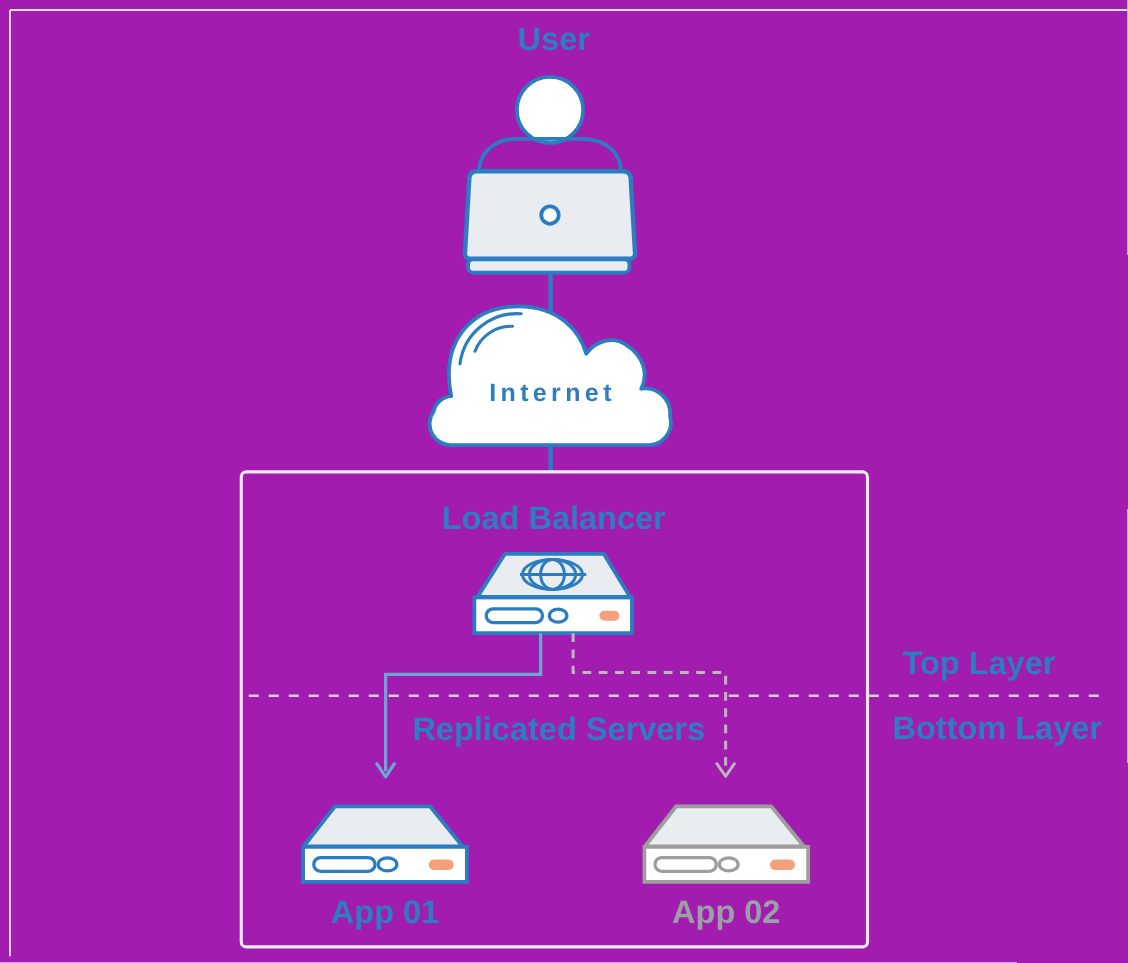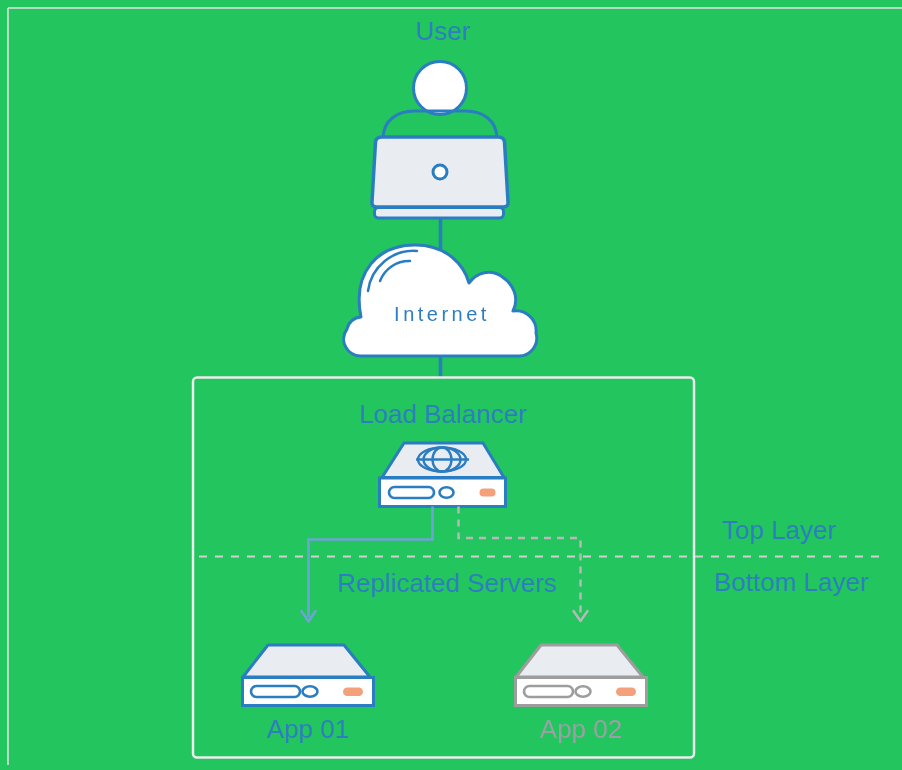--- a/index.html
+++ b/index.html
@@ -1,18 +1,18 @@
 <!DOCTYPE html>
 <html style="--blue: #2b7dc1; --text-blue: #2d7dc0; --light-fill: #e9edf1; --orange: #f4a17b; --gray-stroke: #9d9d9d; --gray-text: #9aa0a4; --connector-blue: #6fa3d6; --connector-gray: #b9b9b9; --divider-gray: #d0d0d0; --container-border: #ececec; --frame-border: #e3e3e3;"><head>
 <meta charset="utf-8">
 <style>
   html,body{margin:0;padding:0;background:#fff;}
   .canvas{
-    position:relative;width:902px;height:770px;background:#22c55e;
-    font-family:"Liberation Sans", sans-serif;overflow:hidden;
+    position:relative;width:902px;height:770px;background:#a21caf;
+    font-family:"Liberation Sans", sans-serif;overflow:hidden;font-weight:bold;
   }
   svg{position:absolute;left:0;top:0;}
   
   .s-blue{stroke:var(--blue,#2b7dc1);fill:none;}
   .s-lblue{stroke:var(--connector-blue,#6fa3d6);fill:none;}
   .s-gray{stroke:var(--gray-stroke,#9d9d9d);fill:none;}
   .s-cgray{stroke:var(--connector-gray,#b9b9b9);fill:none;}
   .s-frame{stroke:var(--frame-border,#e3e3e3);fill:none;}
   .s-box{stroke:var(--container-border,#ececec);fill:none;}
   .s-div{stroke:var(--divider-gray,#d0d0d0);fill:none;}

